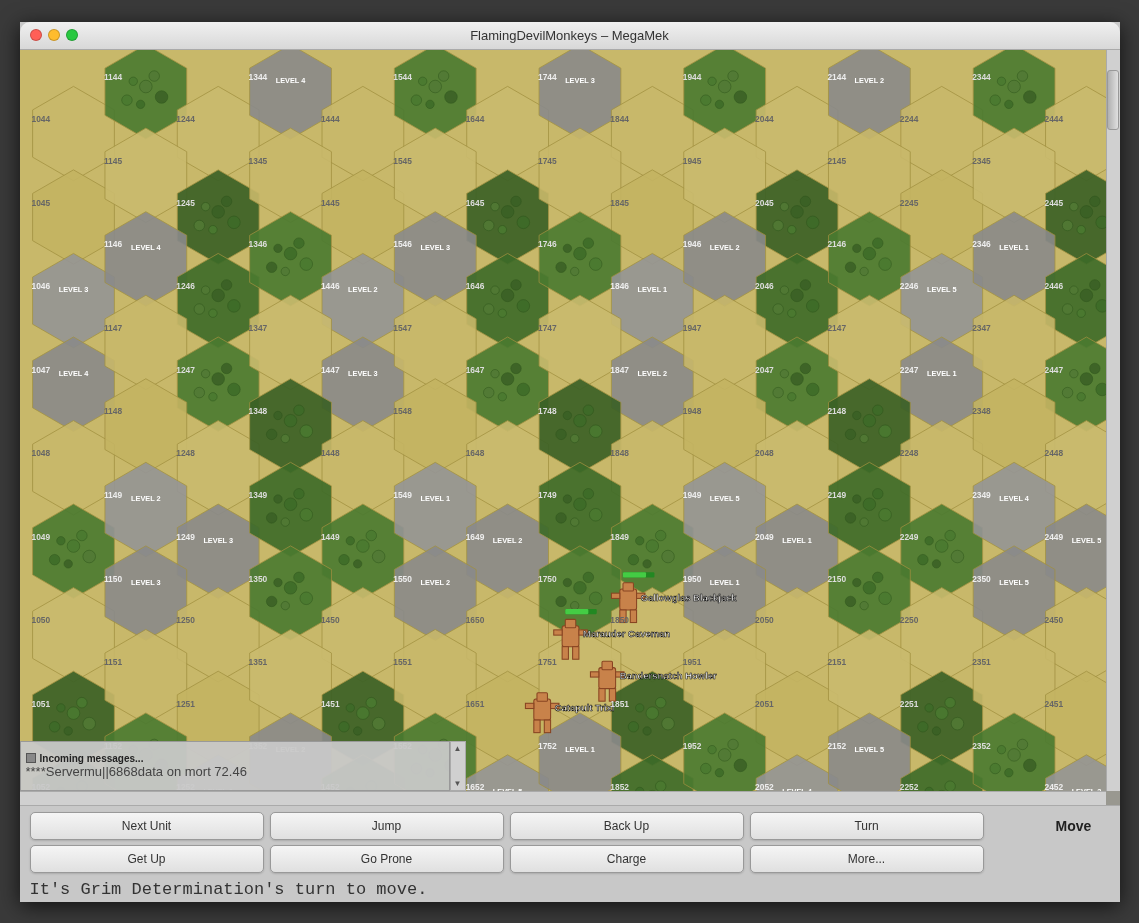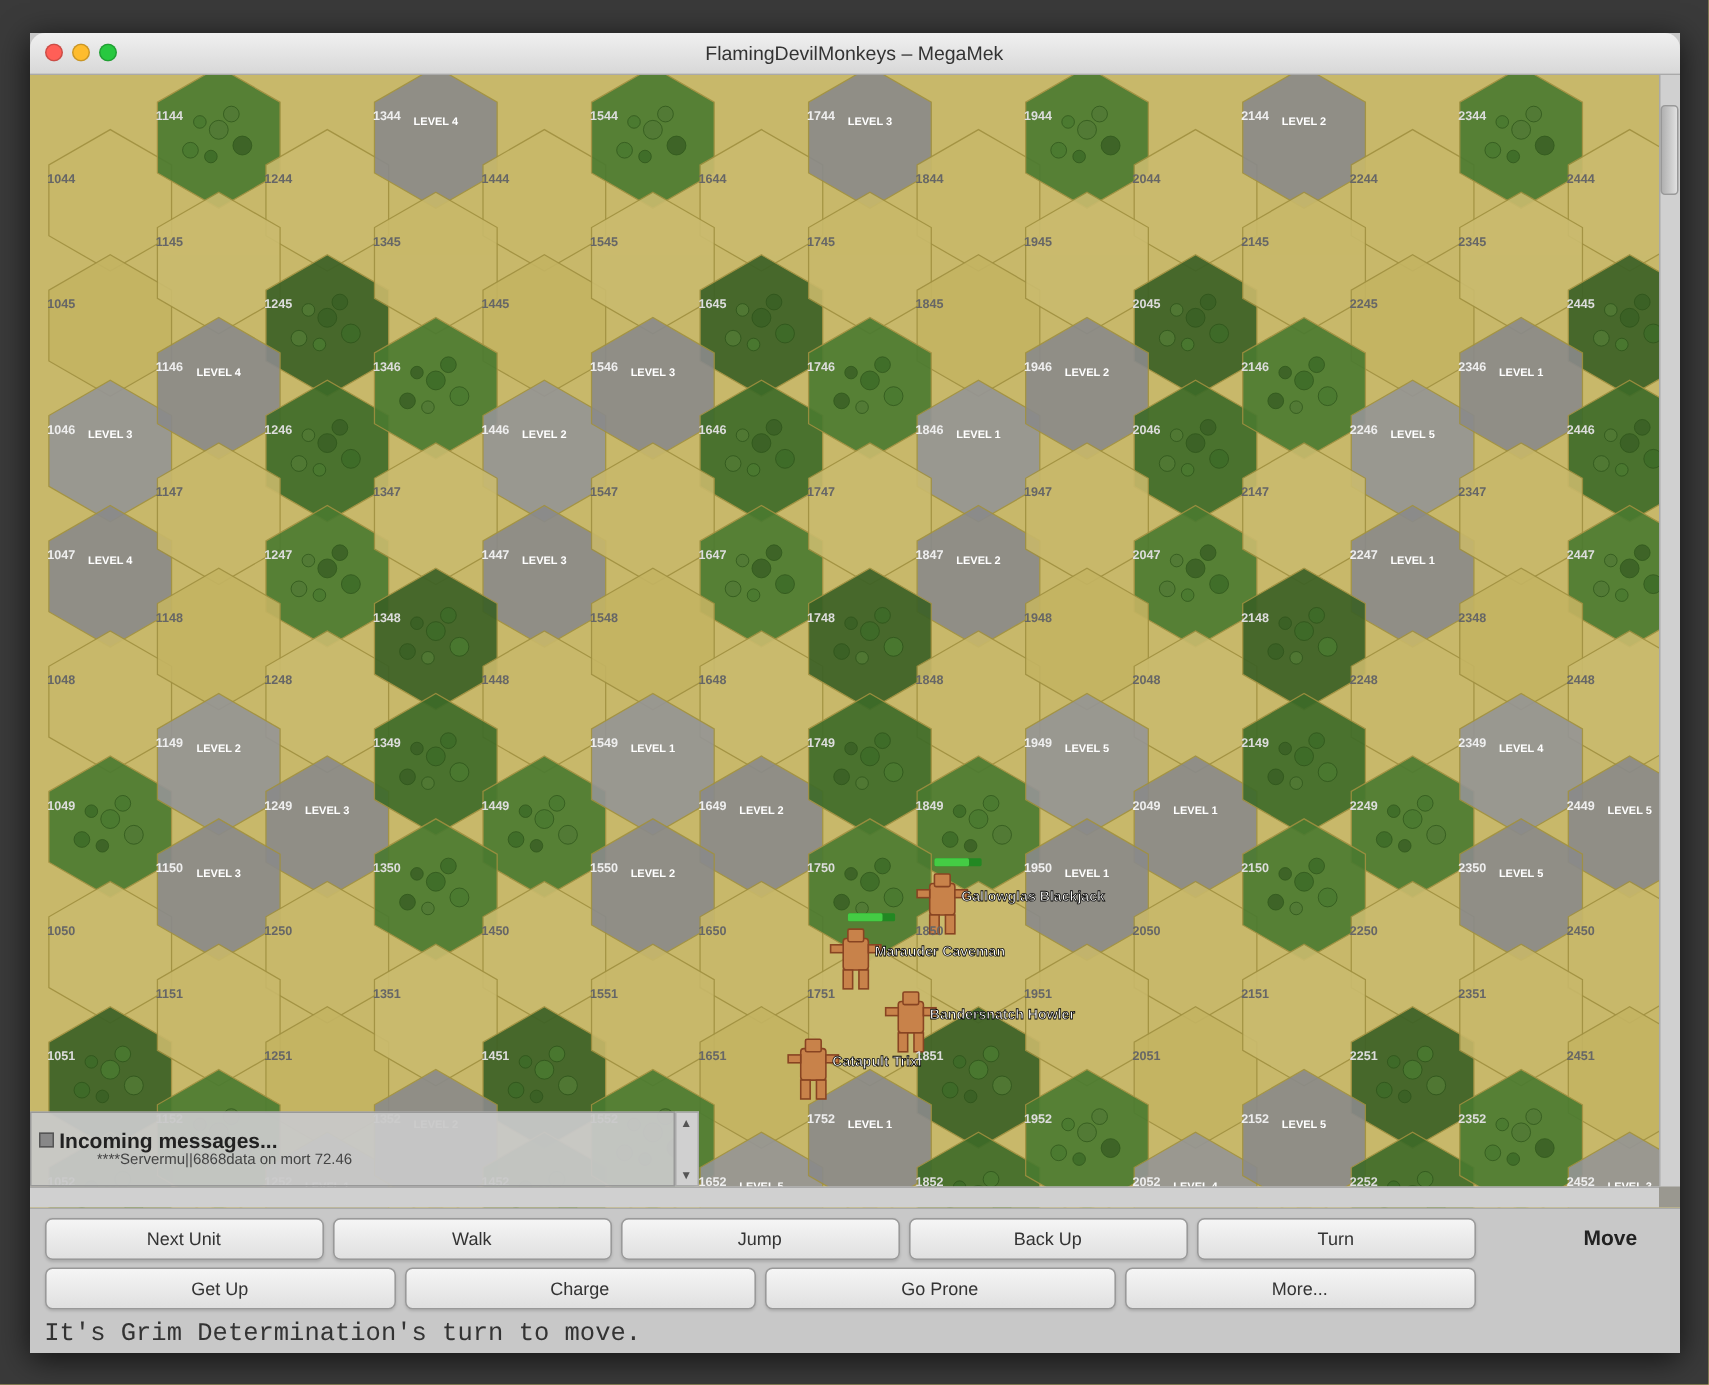--- a/index.html
+++ b/index.html
@@ -113,34 +113,33 @@
       width: 430px;
       height: 50px;
       background: rgba(200, 200, 200, 0.95);
       border: 1px solid #999;
       display: flex;
       flex-direction: column;
       justify-content: center;
       padding: 2px 5px;
     }
     .message-title {
-      font-size: 14px;
+      font-size: 10px;
       font-weight: bold;
       color: #222;
       display: flex;
       align-items: center;
       gap: 4px;
     }
     .message-content {
-      font-size: 10px;
+      font-size: 13px;
       color: #444;
       white-space: nowrap;
       overflow: hidden;
       text-overflow: ellipsis;
-      margin-left: 39px;
     }
 
     
     .control-panel {
       background: #c8c8c8;
       border-top: 1px solid #aaa;
       padding: 6px 10px 0;
     }
 
     .button-row {
@@ -1378,33 +1377,32 @@
     <div style="position:absolute;bottom:14px;left:430px;width:16px;height:50px;background:#d0d0d0;border:1px solid #aaa;display:flex;flex-direction:column;align-items:center;justify-content:space-between;padding:2px 0;">
       <span style="font-size:8px;color:#555;">▲</span>
       <span style="font-size:8px;color:#555;">▼</span>
     </div>
   </div>
 
   <div class="control-panel">
 
     <div class="button-row">
       <button class="game-btn">Next Unit</button>
-      <button class="game-btn">Walk</button>
       <button class="game-btn">Jump</button>
       <button class="game-btn">Back Up</button>
       <button class="game-btn">Turn</button>
       <div class="move-panel">
         <span class="move-label">Move</span>
       </div>
     </div>
 
     <div class="button-row">
       <button class="game-btn">Get Up</button>
+      <button class="game-btn">Go Prone</button>
       <button class="game-btn">Charge</button>
-      <button class="game-btn">Go Prone</button>
       <button class="game-btn">More...</button>
       <div class="move-panel"></div>
     </div>
 
     <div class="status-bar">
       <span>It's Grim Determination's turn to move.</span>
     </div>
   </div>
 
 </div>

